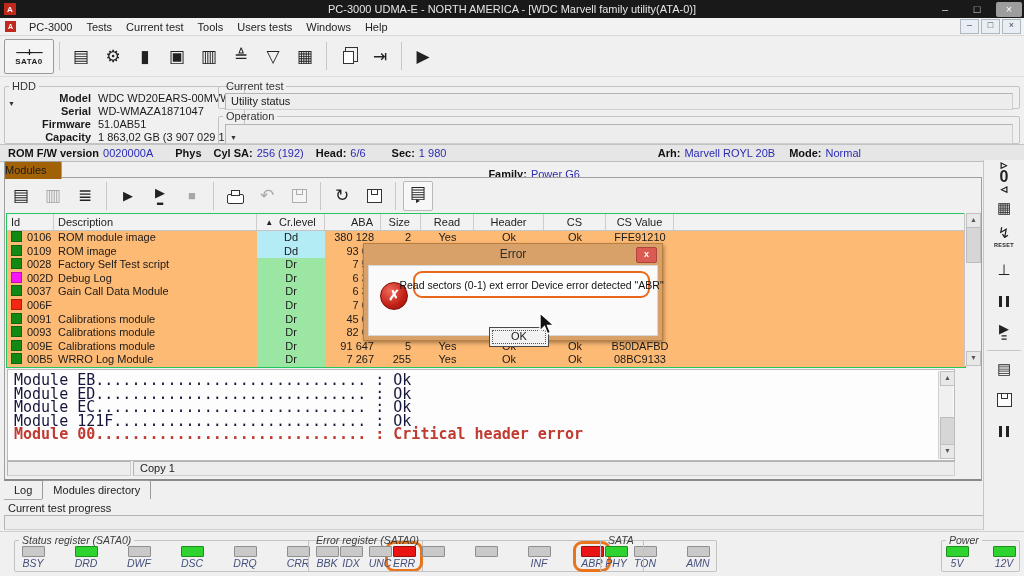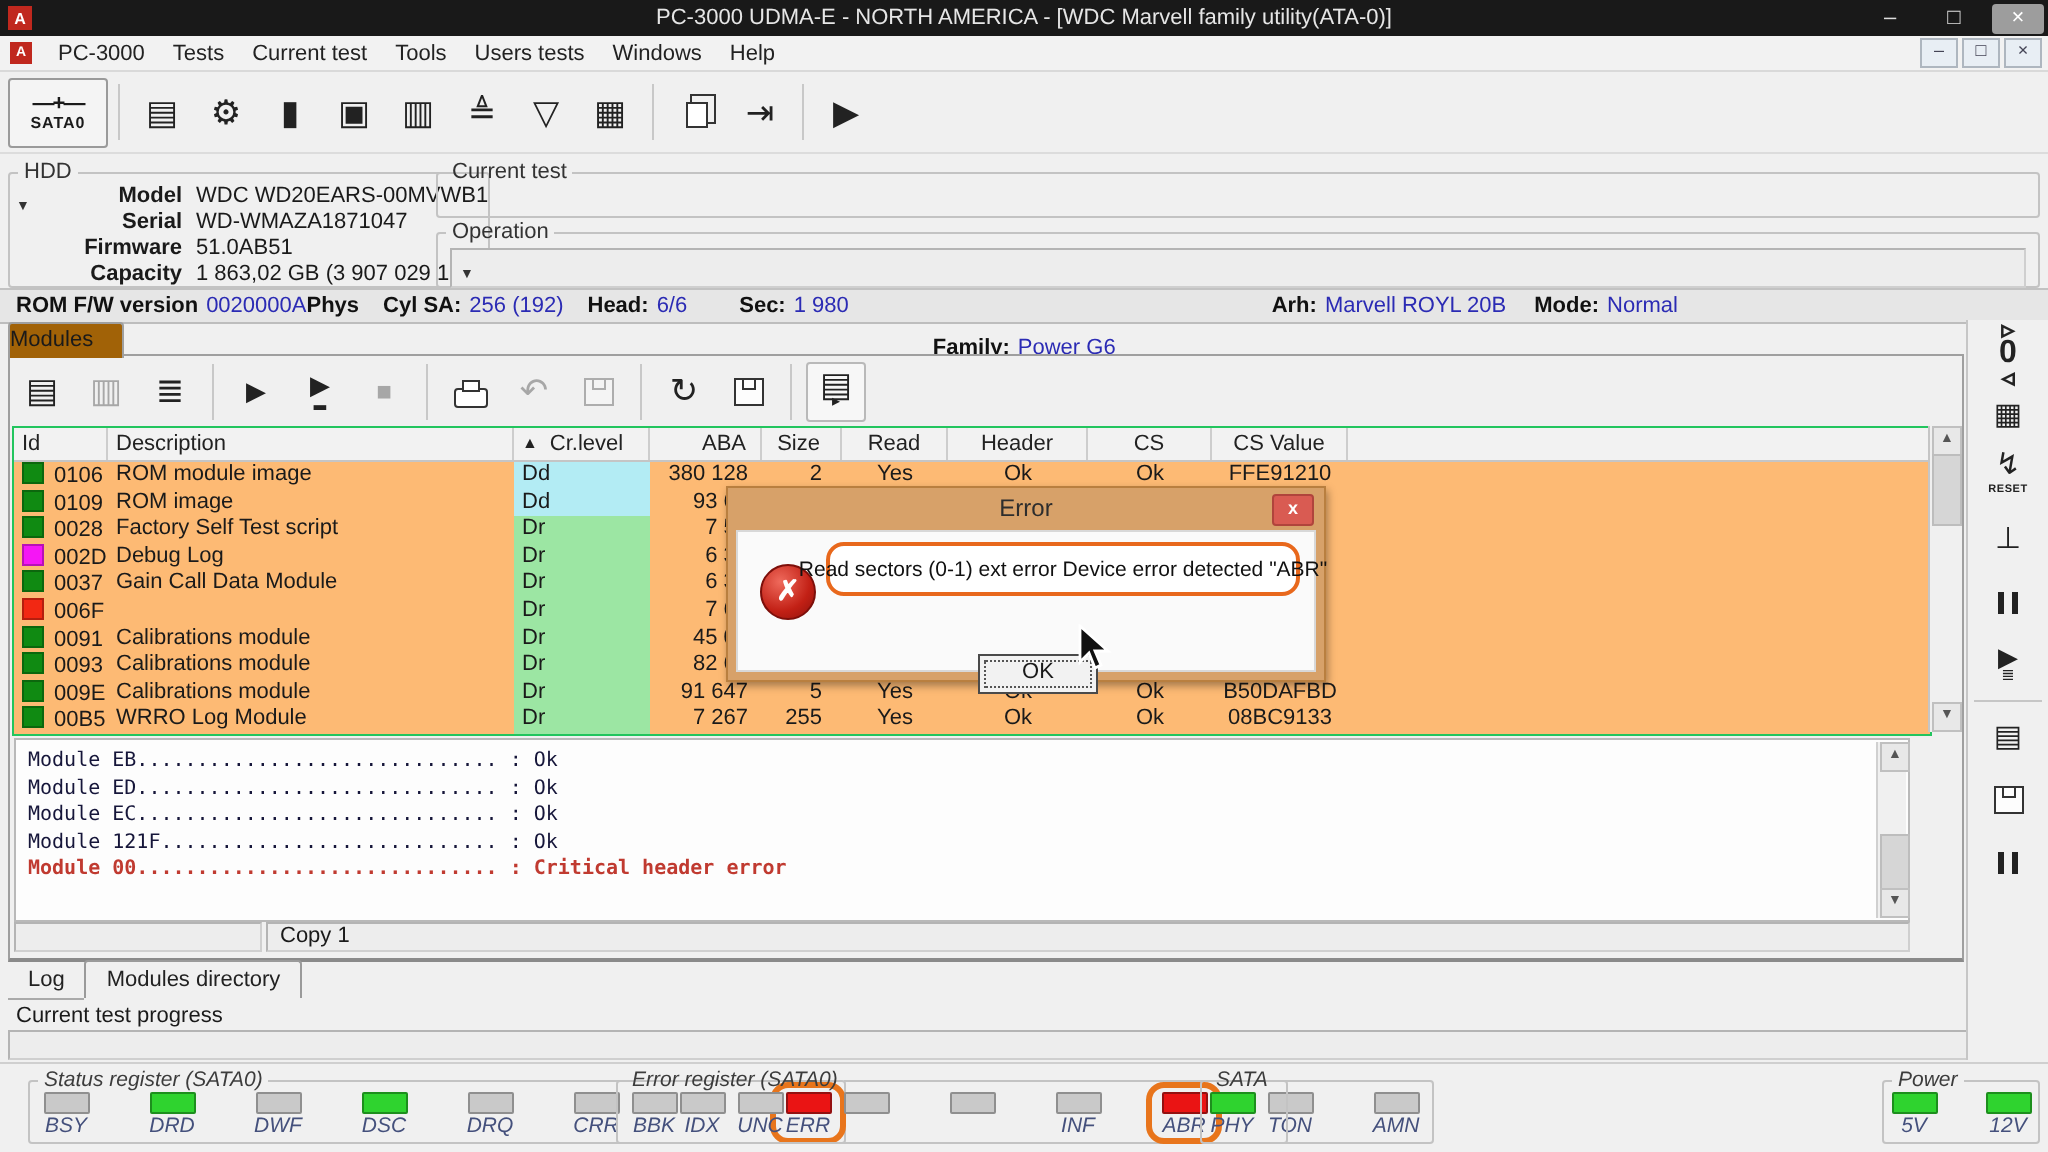--- a/index.html
+++ b/index.html
@@ -68,34 +68,34 @@
     border:1px solid #9f9f9f;border-bottom:none;border-radius:2px 2px 0 0;text-align:left;line-height:16px;z-index:2;}
   #modules-panel{position:absolute;left:4px;top:177px;width:976px;height:301px;border:1px solid #9f9f9f;background:#f0f0f0;
     border-bottom:2px solid #8a8a8a;}
   #modules-toolbar{position:absolute;left:0;top:1px;width:100%;height:33px;display:flex;align-items:center;}
   
   #mod-table{position:absolute;left:1px;top:35px;width:958px;height:153px;background:#fdba74;border:1px solid #22c55e;}
   .trow{display:flex;height:13.6px;line-height:13.6px;}
   .thead{height:16px;line-height:16px;background:#f2f2f2;border-bottom:1px solid #c5c5c5;}
   .thead .tc{border-right:1px solid #cdcdcd;color:#222;}
   .tc{overflow:hidden;white-space:nowrap;box-sizing:border-box;padding:0 4px;}
-  .c-id{width:47px;}.c-desc{width:203px;}.c-cr{width:68px;}
+  .c-id{width:47px;}.c-desc{width:203px;}.c-cr{width:68px;text-align:center;}
   .c-aba{width:56px;text-align:right;padding-right:7px;}.c-size{width:40px;text-align:right;padding-right:10px;}
   .c-read{width:53px;text-align:center;}.c-hdr{width:70px;text-align:center;}
   .c-cs{width:62px;text-align:center;}.c-csv{width:68px;text-align:center;}.c-fill{flex:1;}
   .thead .c-cr .sort{font-size:8px;margin-right:6px;vertical-align:1px;}
   .swatch{display:inline-block;width:9px;height:9px;vertical-align:-1px;margin-right:5px;border:1px solid rgba(0,0,0,.25);}
   .vscroll{position:absolute;right:1px;top:35px;width:15px;height:153px;background:#f0f0f0;border-left:1px solid #c5c5c5;}
   .vs-btn{position:absolute;left:1px;width:13px;height:13px;background:#e8e8e8;border:1px solid #c0c0c0;
     font-size:7px;text-align:center;line-height:12px;color:#555;}
   .vs-thumb{position:absolute;left:1px;width:13px;background:#d6d6d6;border:1px solid #bdbdbd;}
   
   #log-box{position:absolute;left:2px;top:191px;width:946px;height:90px;background:#fdfdfd;border:1px solid #b9b9b9;}
   #log-lines{position:absolute;left:6px;top:4px;right:20px;font-family:"DejaVu Sans Mono",monospace;
-    font-size:10px;line-height:13.5px;white-space:pre;color:#16163a;}
+    font-size:15px;line-height:13.5px;white-space:pre;color:#16163a;}
   .log-err{color:#c03a30;font-weight:bold;}
   #log-scroll{position:absolute;right:1px;top:1px;width:14px;bottom:1px;background:#f0f0f0;border-left:1px solid #d0d0d0;}
   
   #mod-status{position:absolute;left:2px;bottom:3px;height:15px;right:26px;display:flex;gap:2px;}
   #mod-status .cell{height:13px;line-height:13px;}
   #mod-status .cell1{width:122px;}
   #mod-status .cell2{flex:1;padding-left:6px;}
   
   #bottom-tabs{position:absolute;left:4px;top:481px;height:19px;display:flex;}
   .btab{padding:1px 10px;line-height:16px;color:#222;}
@@ -221,35 +221,36 @@
         <div class="val">WD-WMAZA1871047</div>
         <div class="lbl">Firmware</div>
         <div class="val">51.0AB51</div>
         <div class="lbl">Capacity</div>
         <div class="val">1 863,02 GB (3 907 029 168)</div>
       </div>
   </fieldset>
 
   <fieldset id="ct-panel">
     <legend>Current test</legend>
+    <div id="ct-field" class="sunken">Utility status</div>
   </fieldset>
 
   <fieldset id="op-panel">
     <legend>Operation</legend>
     <div id="op-field" class="sunken">
       <span class="dd2">▼</span>
     </div>
   </fieldset>
 
   <div id="rom-strip">
       <span class="rom-pair" style="margin-left: 8px;">
         <span class="rl">ROM F/W version</span>
         <span class="rv">0020000A</span>
       </span>
-      <span class="rom-pair" style="">
+      <span class="rom-pair" style="margin-left: 22px;">
         <span class="rl">Phys</span>
       </span>
       <span class="rom-pair" style="margin-left: 12px;">
         <span class="rl">Cyl SA:</span>
         <span class="rv">256 (192)</span>
       </span>
       <span class="rom-pair" style="margin-left: 12px;">
         <span class="rl">Head:</span>
         <span class="rv">6/6</span>
       </span>

